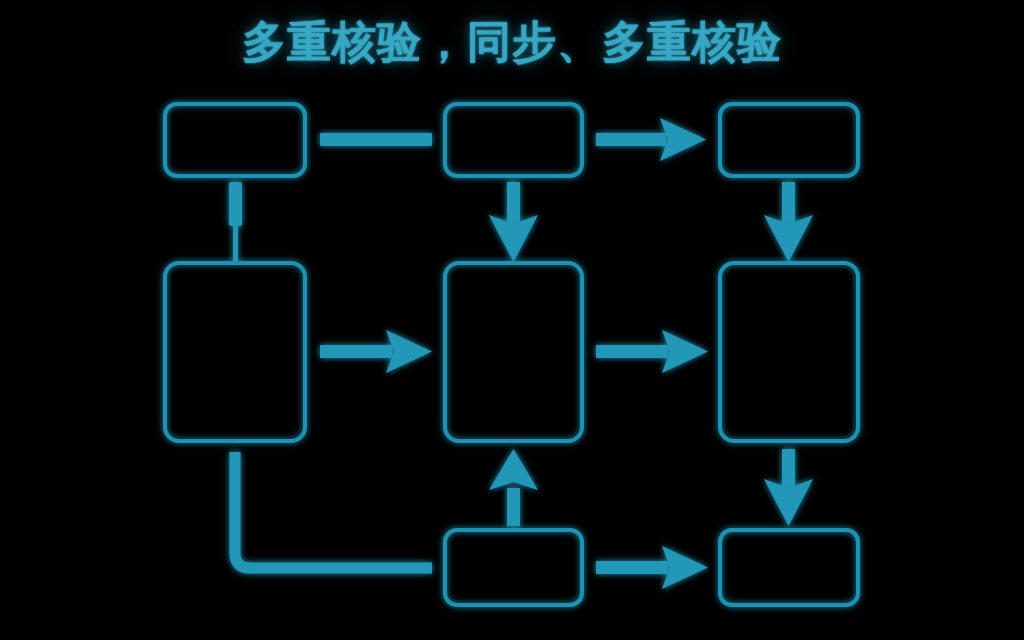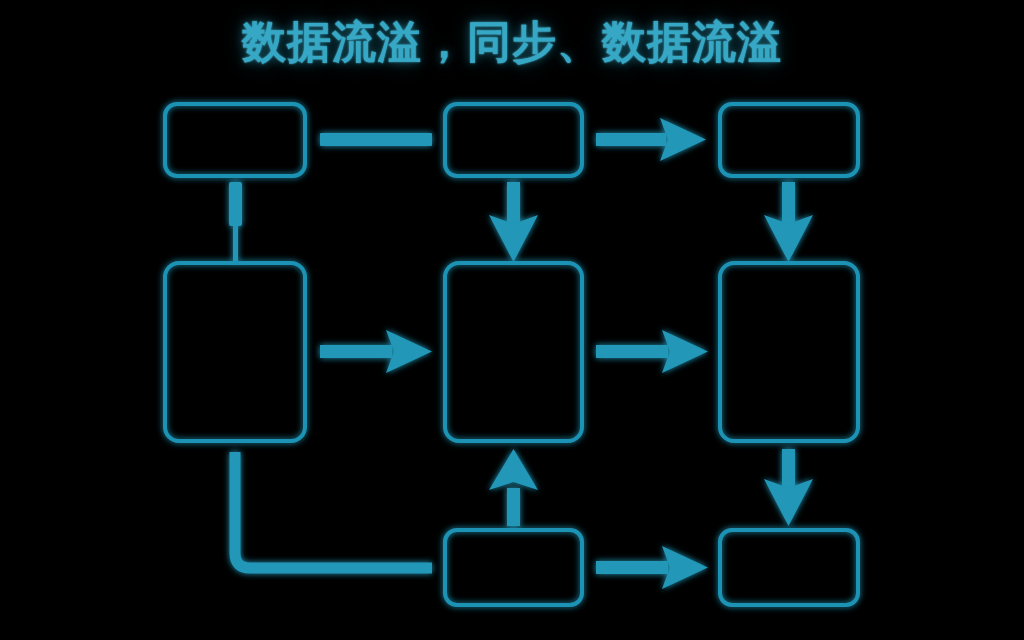--- a/index.html
+++ b/index.html
@@ -51,21 +51,21 @@
   .connector-stroke {
     fill: none;
     stroke: #2097b8;
   }
 </style>
 </head>
 <body>
 
 <div id="stage">
 
-  <div id="diagram-title">数据流溢，同步、数据流溢</div>
+  <div id="diagram-title">多重核验，同步、多重核验</div>
 
   <svg id="flow-svg" width="1024" height="640">
 
     <defs>
       <filter id="glow" x="-60%" y="-60%" width="220%" height="220%">
         <feGaussianBlur stdDeviation="3" result="b"></feGaussianBlur>
         <feMerge>
           <feMergeNode in="b"></feMergeNode>
           <feMergeNode in="SourceGraphic"></feMergeNode>
         </feMerge>

